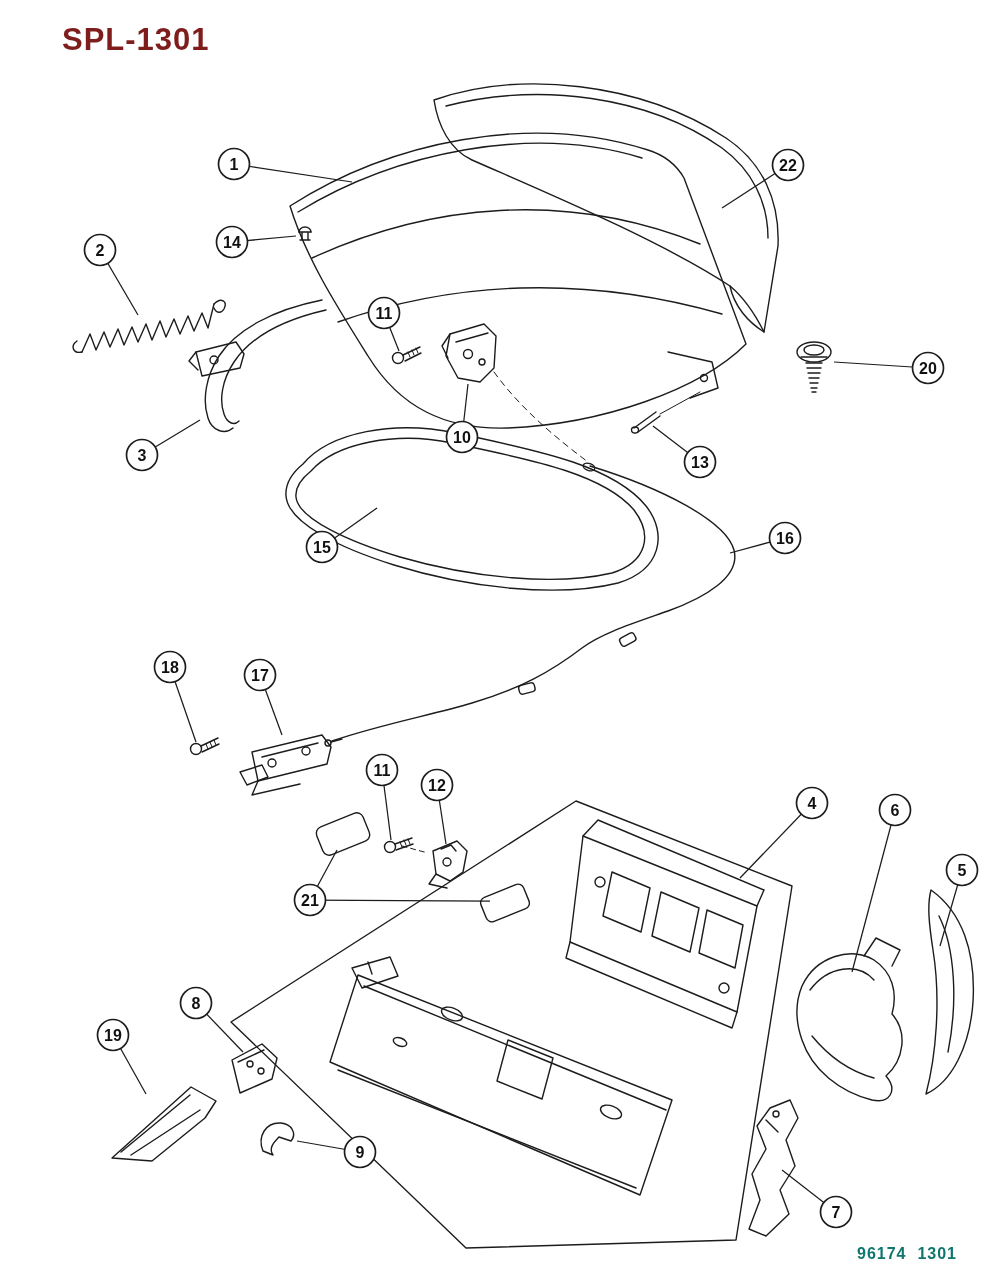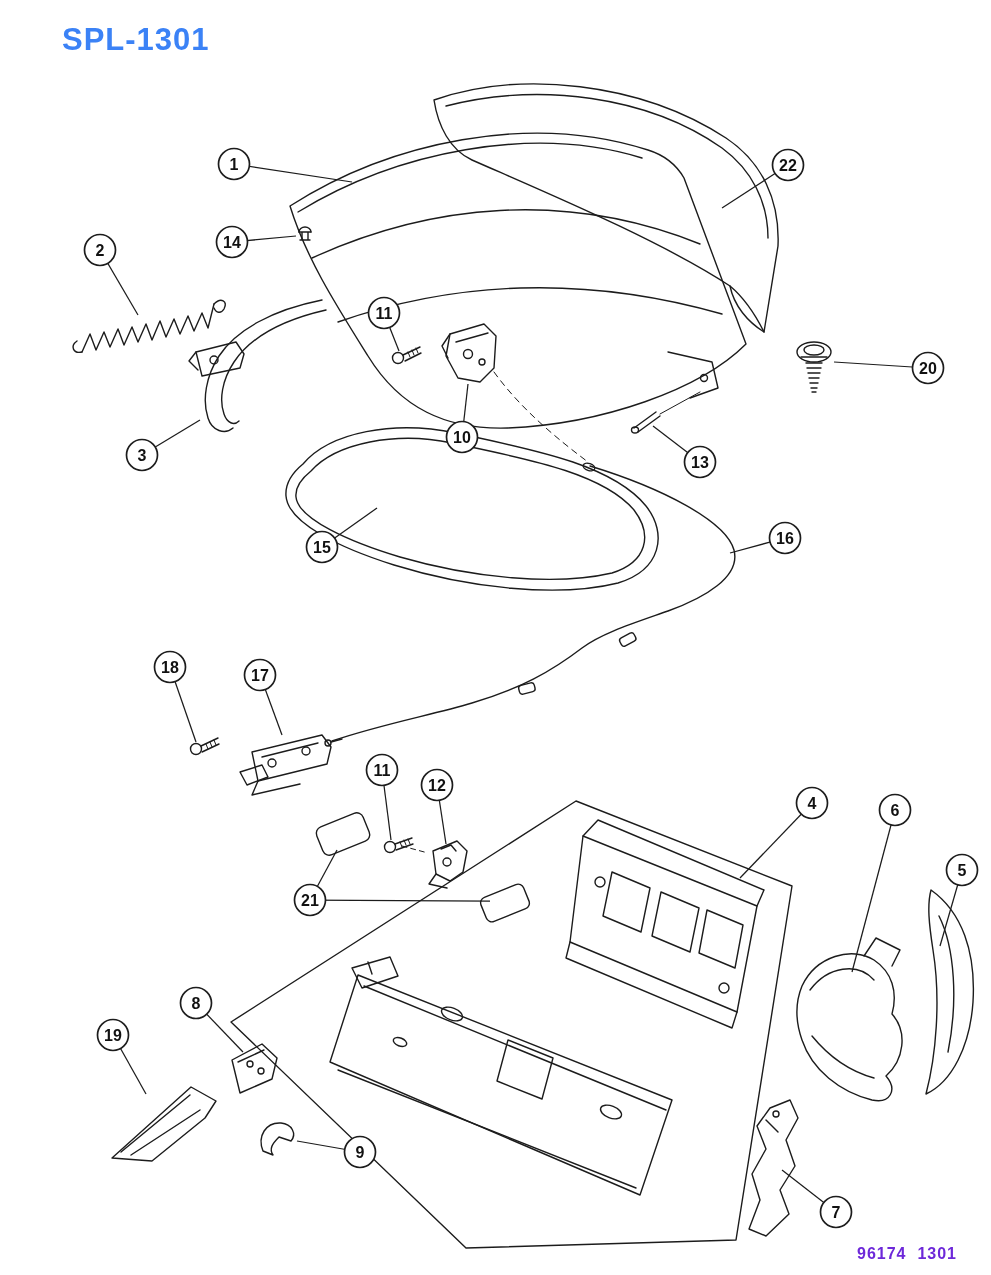--- a/index.html
+++ b/index.html
@@ -2,25 +2,25 @@
 <html><head>
 <meta charset="utf-8">
 <style>
   html,body { margin:0; padding:0; background:#e8e8e8; }
   .frame {
     position:relative; width:991px; height:1275px; background:#ffffff;
     font-family:"Liberation Sans", sans-serif; overflow:hidden; margin:0 auto;
   }
   .title {
     position:absolute; left:62px; top:22px;
-    font-size:31px; font-weight:bold; letter-spacing:1px; color:#3b82f6;
+    font-size:31px; font-weight:bold; letter-spacing:1px; color:#7f1d1d;
   }
   .footer-code {
     position:absolute; right:34px; bottom:12px;
-    font-size:16px; font-weight:bold; letter-spacing:1px; color:#6d28d9;
+    font-size:16px; font-weight:bold; letter-spacing:1px; color:#0f766e;
     white-space:pre;
   }
   svg.diagram { position:absolute; left:0; top:0; }
   .art { stroke:#1c1c1c; fill:none; stroke-width:1.4; stroke-linecap:round; stroke-linejoin:round; }
   .thin { stroke-width:1; }
   .leader { stroke:#1c1c1c; stroke-width:1.25; }
   .callout-circle { fill:#ffffff; stroke:#1c1c1c; stroke-width:1.7; }
   .callout-label {
     font-family:"Liberation Sans", sans-serif; font-size:16px; font-weight:bold;
     fill:#111111; text-anchor:middle;

